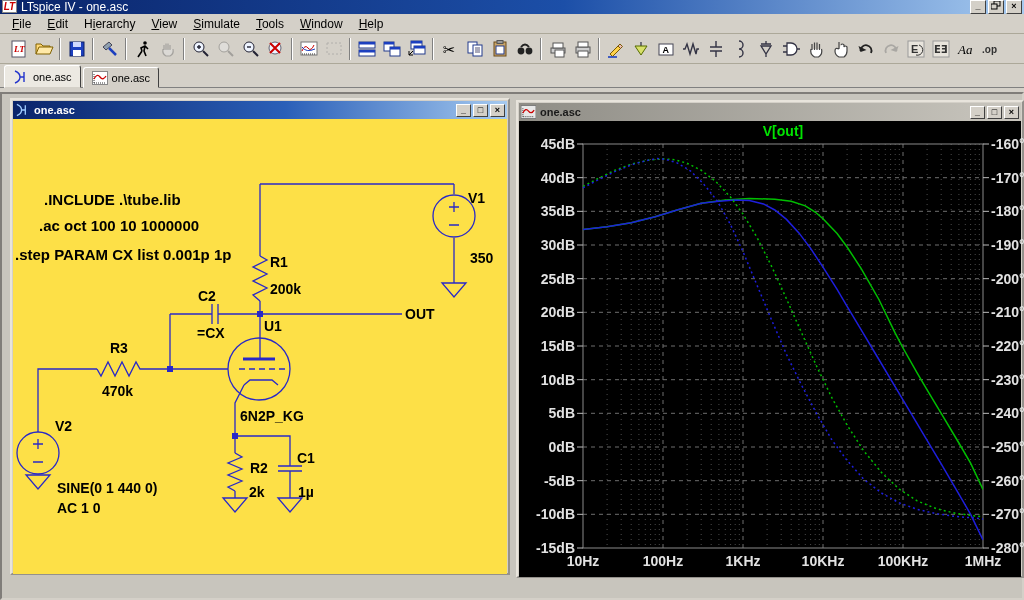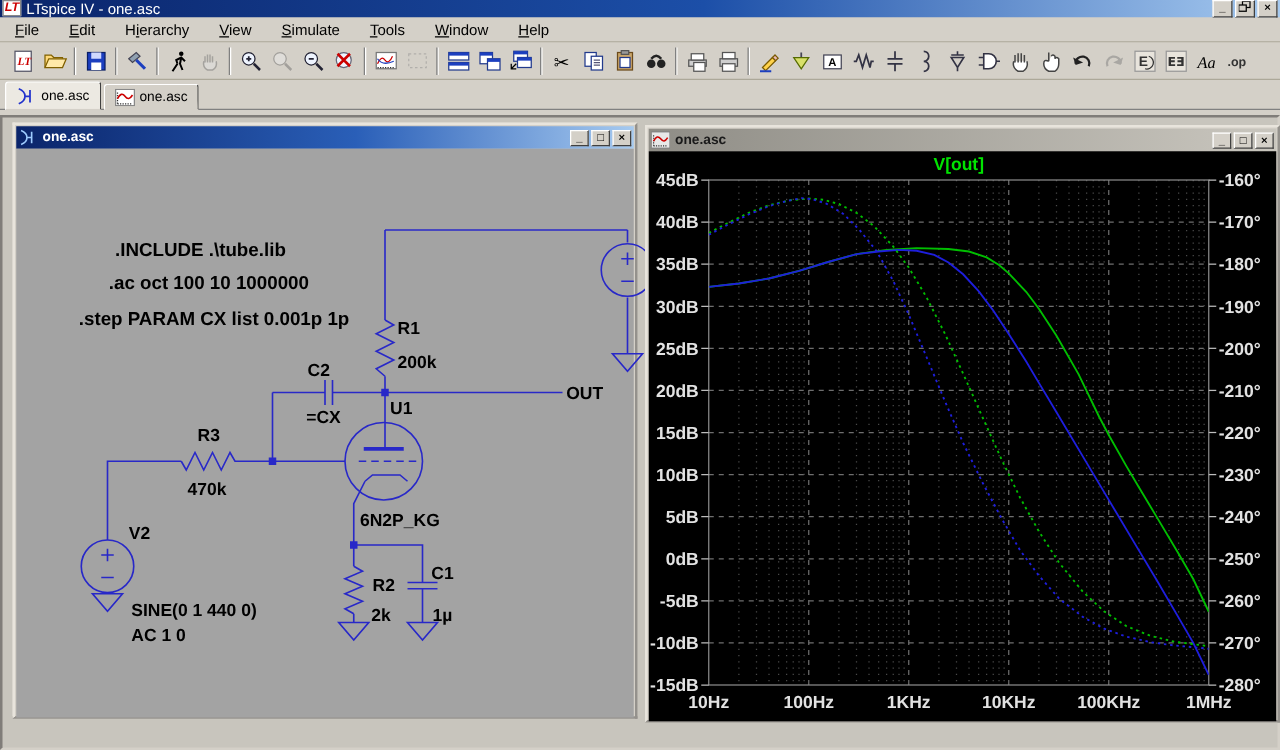--- a/index.html
+++ b/index.html
@@ -13,21 +13,21 @@
   .titlebar .ttext { color:#fff; font-size:12px; font-weight:normal; margin-left:4px; flex:1;}
   .appicon { width:15px; height:13px; background:#fff; border:1px solid #888;
     display:flex; align-items:center; justify-content:center; }
   .appicon span { color:#c00; font-size:10px; font-weight:bold; font-style:italic; line-height:10px;}
   .winbtn { width:16px; height:14px; background:#d4d0c8; border:1px solid;
     border-color:#fff #404040 #404040 #fff; font-size:9px; line-height:11px; text-align:center;
     margin-left:2px; color:#000; font-weight:bold; }
 
   
   .menubar { height:20px; background:#d4d0c8; display:flex; align-items:center;
-    border-bottom:1px solid #aca899; font-size:12px; padding-left:4px;gap:8px;}
+    border-bottom:1px solid #aca899; font-size:12px; padding-left:4px;}
   .menuitem { padding:2px 8px; color:#000; }
   .menuitem u { text-decoration:underline; }
 
   
   .toolbar { height:30px; background:#d4d0c8; display:flex; align-items:center;
     border-bottom:1px solid #aca899; padding-left:6px; }
   .tbtn { width:25px; height:24px; display:flex; align-items:center; justify-content:center;
     border:1px solid transparent; }
   .tbtn svg { width:20px; height:20px; }
   .tbtn.disabled { filter:grayscale(1); opacity:.45; }
@@ -50,22 +50,22 @@
   .cwin .ctitle.active { background:linear-gradient(90deg,#0a246a,#2a5fb8 55%,#a6caf0); }
   .cwin .ctitle.inactive { background:linear-gradient(90deg,#8f8d86,#c9c6be); }
   .ctitle .ctext { font-size:11px; font-weight:bold; flex:1; margin-left:4px;}
   .ctitle.active .ctext { color:#fff; }
   .ctitle.inactive .ctext { color:#1a1a1a; }
   .cbtn { width:15px; height:13px; background:#d4d0c8; border:1px solid;
     border-color:#fff #404040 #404040 #fff; font-size:9px; line-height:10px;
     text-align:center; margin-left:2px; font-weight:bold; color:#000;}
   .ctitle svg { width:15px; height:14px; }
 
-  .schembody { background:#a3a3a3; width:494px; height:455px;padding-left:48px; }
-  .plotbody  { background:#000; width:502px; height:456px; }
+  .schembody { background:#fde047; width:494px; height:455px; }
+  .plotbody  { background:#000; width:502px; height:456px;padding-left:16px; }
 
   
   .w  { stroke:#2828c8; fill:none; stroke-width:1.3; }
   .wt { stroke:#2828c8; fill:none; stroke-width:3; }
   .jn { fill:#2828c8; stroke:none; }
   text.sch { fill:#000; font-family:"Liberation Sans",sans-serif; font-size:14px; font-weight:600; }
   text.dir { fill:#000; font-family:"Liberation Sans",sans-serif; font-size:15px; font-weight:600; }
 
   
   .gminor { stroke:#4a4a4a; stroke-width:1; stroke-dasharray:1 4; }

